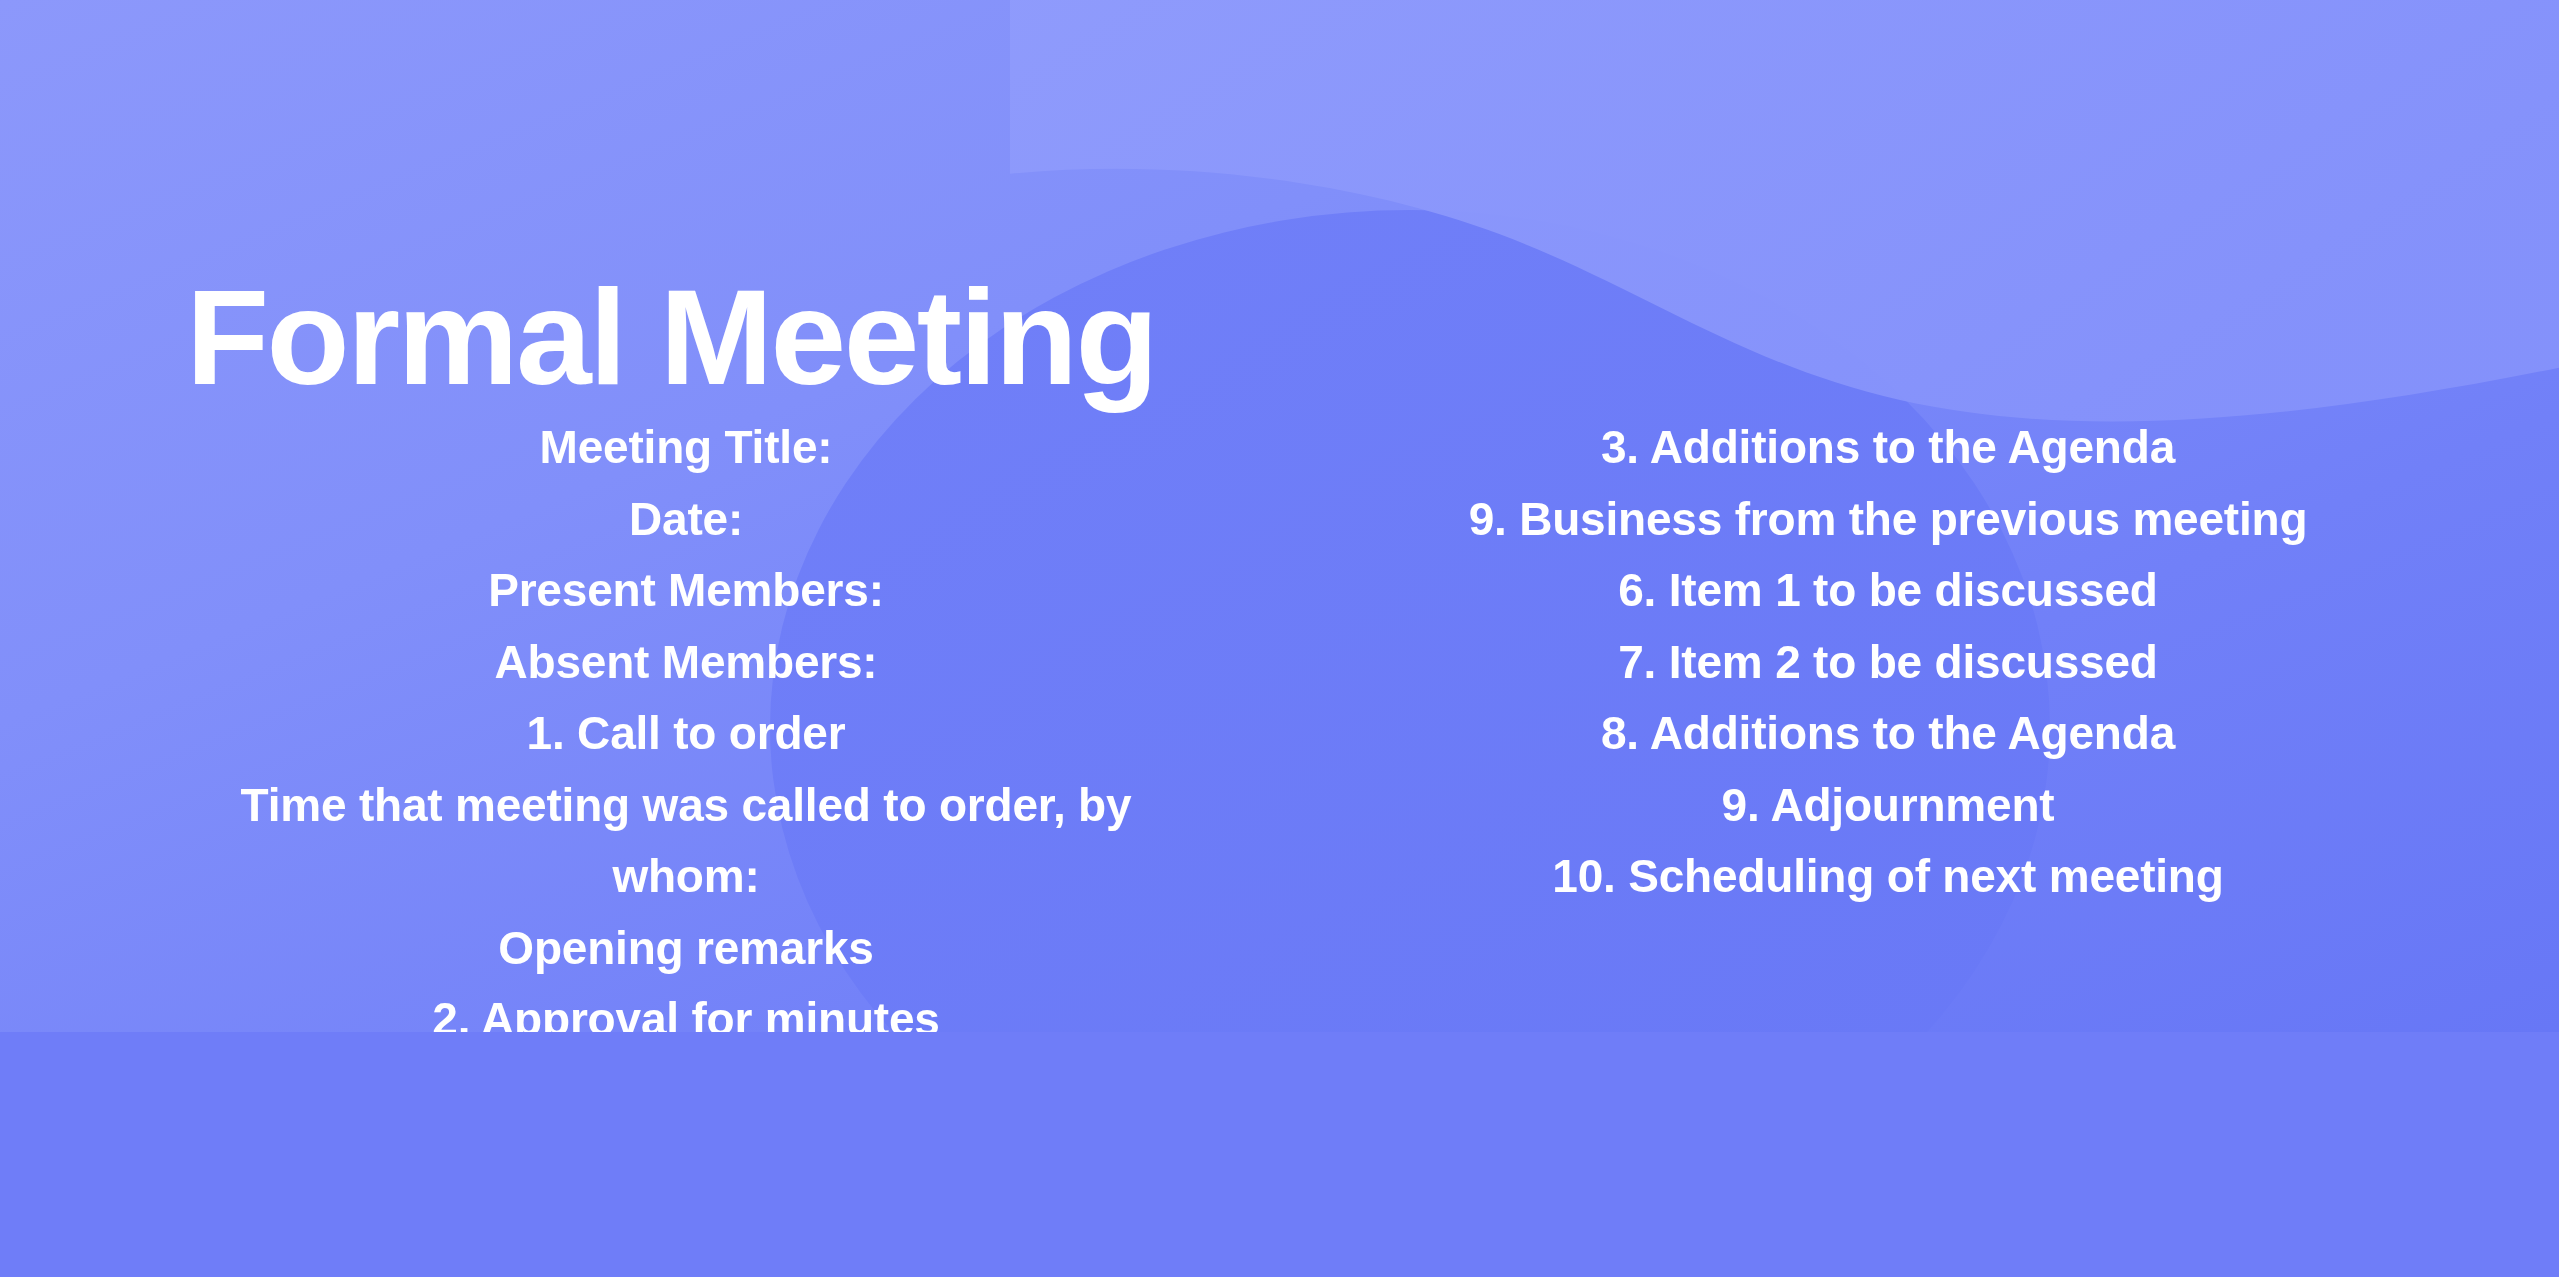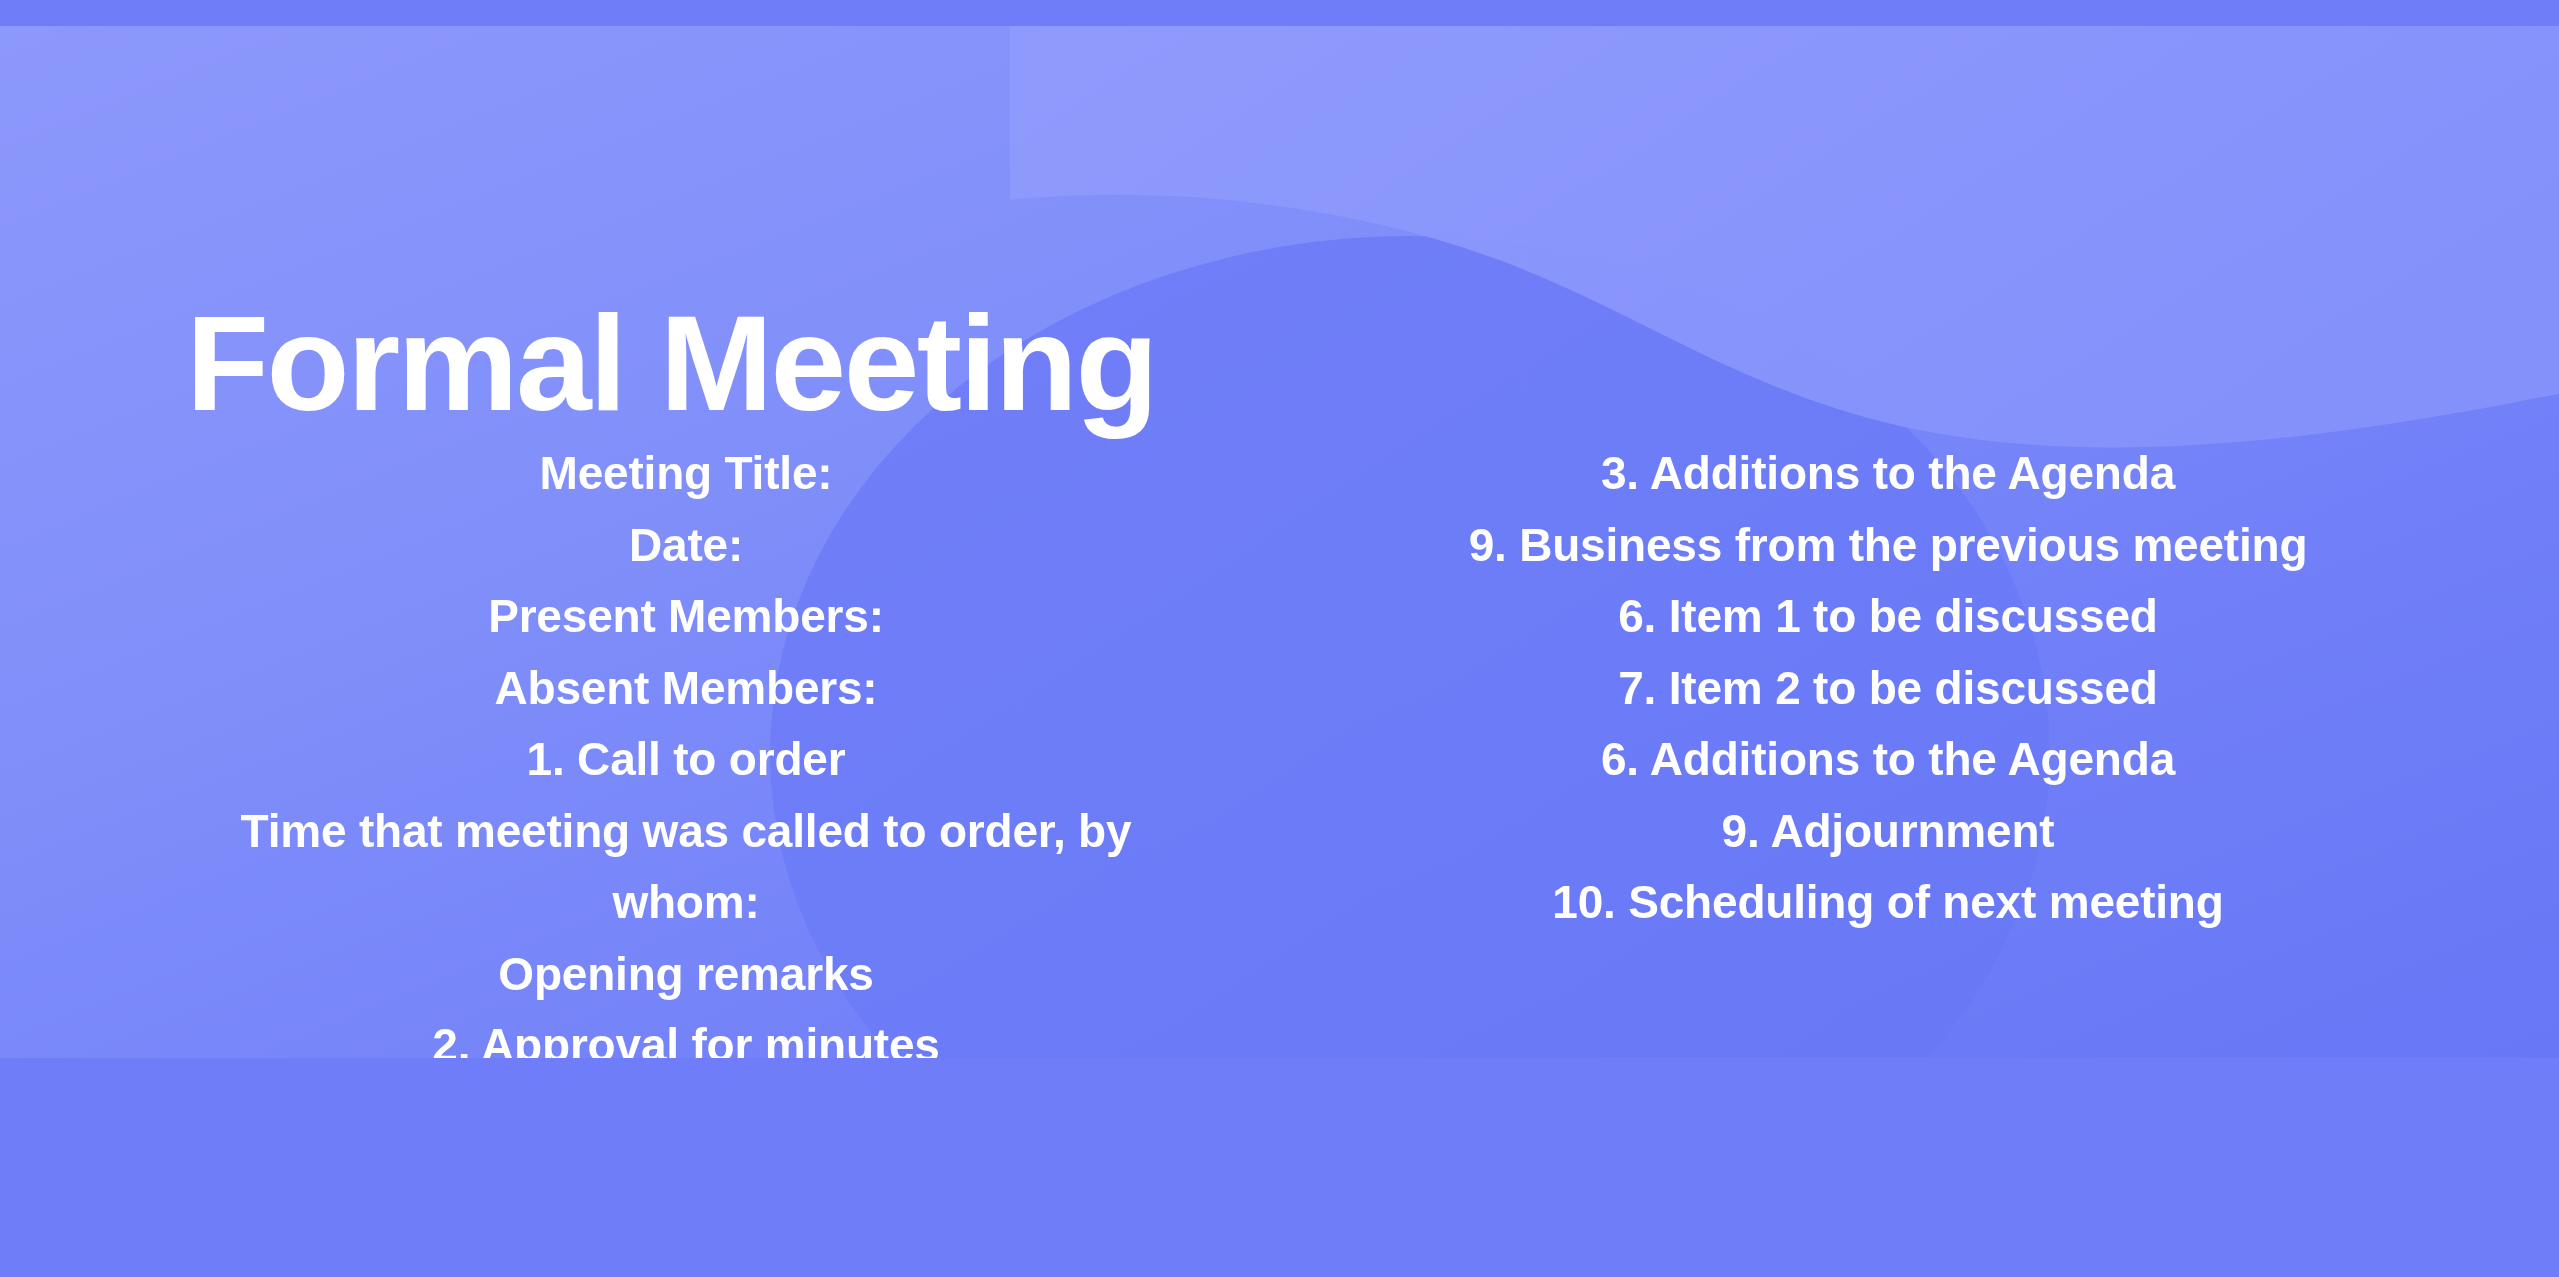--- a/index.html
+++ b/index.html
@@ -10,21 +10,20 @@
   body {
     font-family: "Liberation Sans", sans-serif;
   }
 
   #slide {
     position: relative;
     width: 2559px;
     height: 1032px;
     overflow: hidden;
     background: linear-gradient(118deg, #8a96fb 0%, #8391fa 28%, #7684f9 58%, #6b7bf7 82%, #6878f6 100%);
-    margin-top: 26px;
   }
 
   
   .bg-layer {
     position: absolute;
     inset: 0;
     width: 100%;
     height: 100%;
     pointer-events: none;
   }
@@ -115,19 +114,19 @@
       <span class="agenda-line">Time that meeting was called to order, by whom:</span>
       <span class="agenda-line">Opening remarks</span>
       <span class="agenda-line">2. Approval for minutes</span>
     </div>
 
     <div id="column-right" class="agenda-column">
       <span class="agenda-line">3. Additions to the Agenda</span>
       <span class="agenda-line">9. Business from the previous meeting</span>
       <span class="agenda-line">6. Item 1 to be discussed</span>
       <span class="agenda-line">7. Item 2 to be discussed</span>
-      <span class="agenda-line">6. Additions to the Agenda</span>
+      <span class="agenda-line">8. Additions to the Agenda</span>
       <span class="agenda-line">9. Adjournment</span>
       <span class="agenda-line">10. Scheduling of next meeting</span>
     </div>
 
   </div>
 </div>
 
 </body></html>

